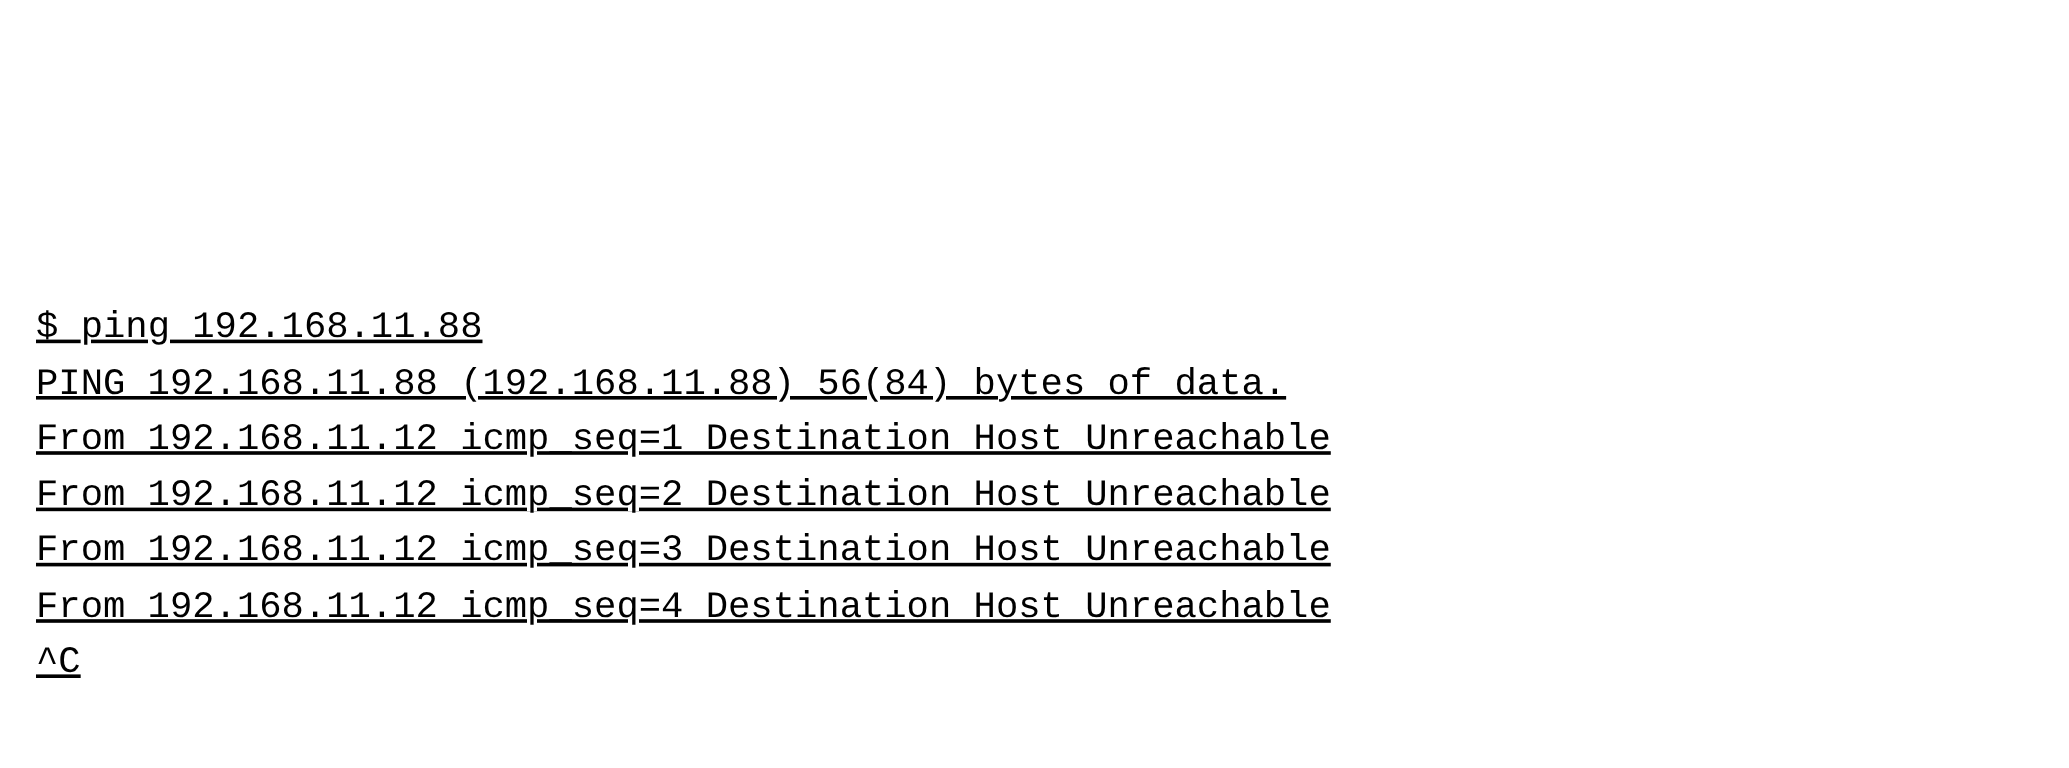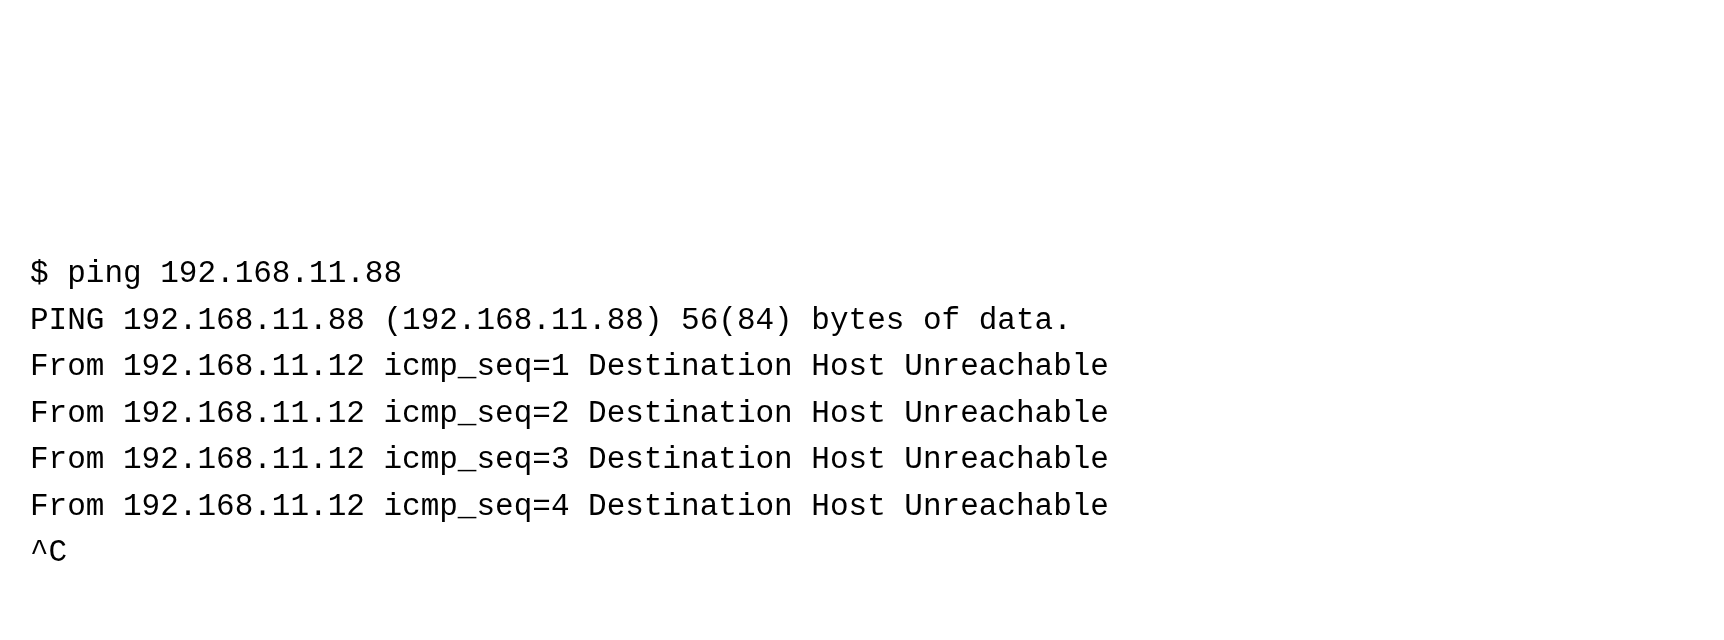--- a/index.html
+++ b/index.html
@@ -16,20 +16,21 @@
       padding: 65px 30px;
       width: 1724px;
       height: 640px;
       white-space: pre;
     }
     .terminal-output {
       display: block;
     }
     .line {
       display: block;
+      text-decoration: underline;
     }
   </style>
 </head>
 <body>
 
 
 
 <div class="terminal-output"><span class="line"><span>$ </span><span>ping 192.168.11.88</span></span><span class="line">PING 192.168.11.88 (192.168.11.88) 56(84) bytes of data.</span><span class="line">From 192.168.11.12 icmp_seq=1 Destination Host Unreachable</span><span class="line">From 192.168.11.12 icmp_seq=2 Destination Host Unreachable</span><span class="line">From 192.168.11.12 icmp_seq=3 Destination Host Unreachable</span><span class="line">From 192.168.11.12 icmp_seq=4 Destination Host Unreachable</span><span class="line">^C</span></div>
 
 

